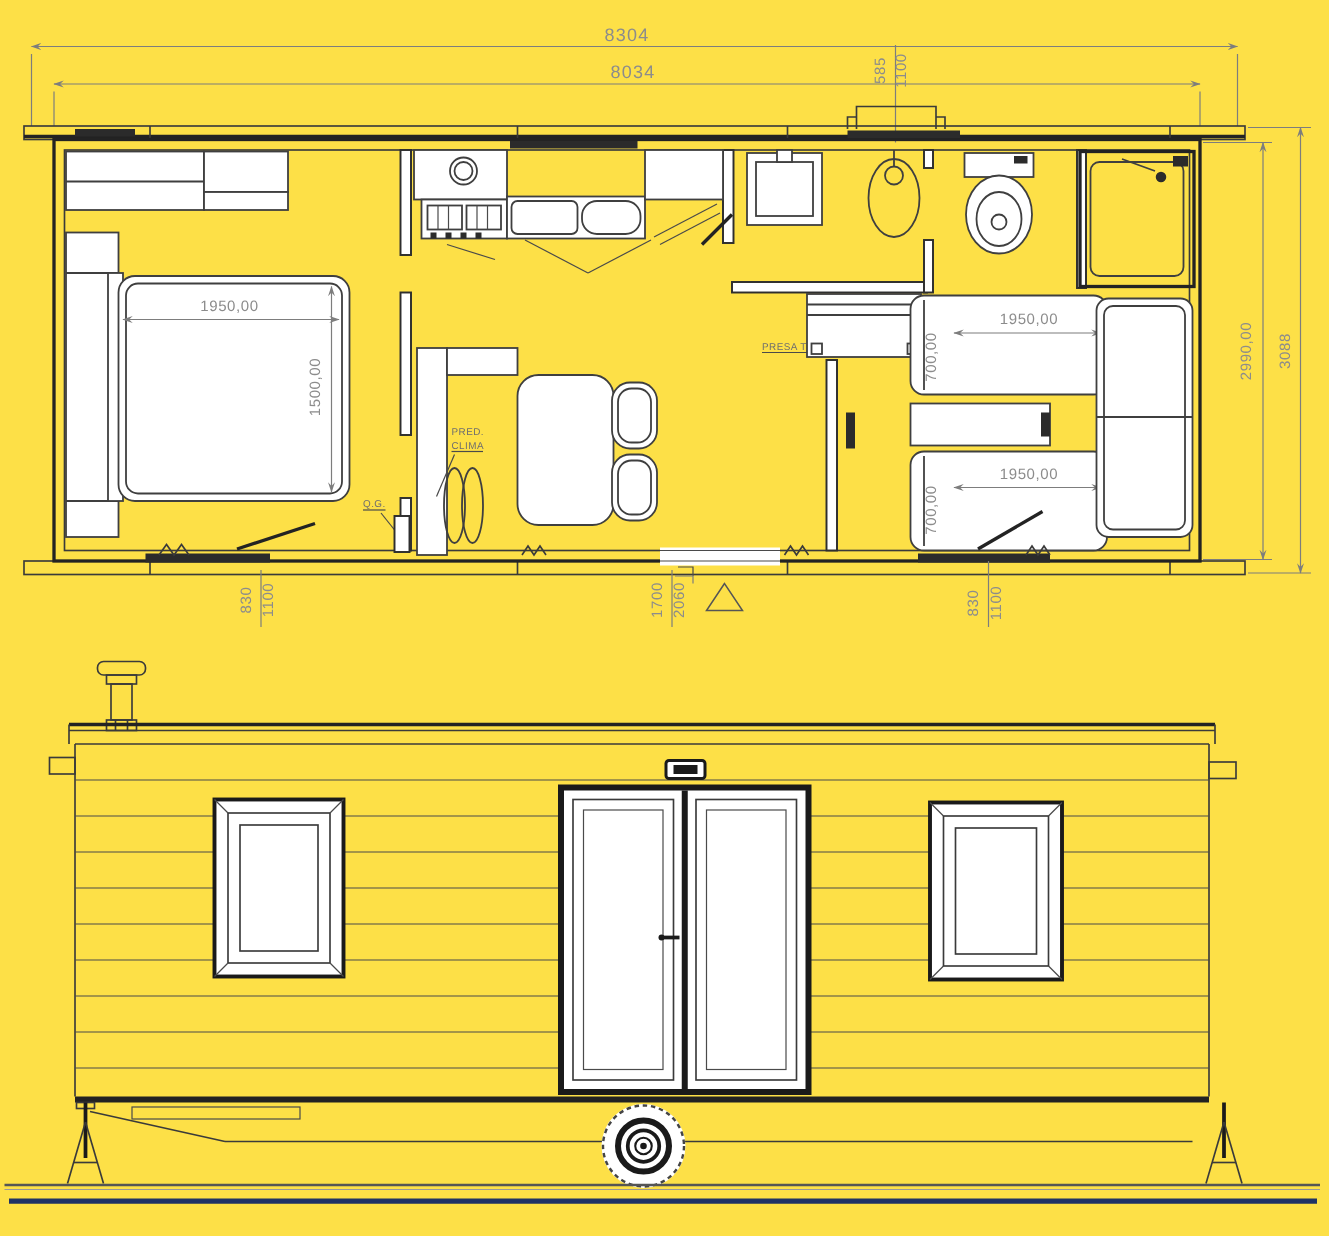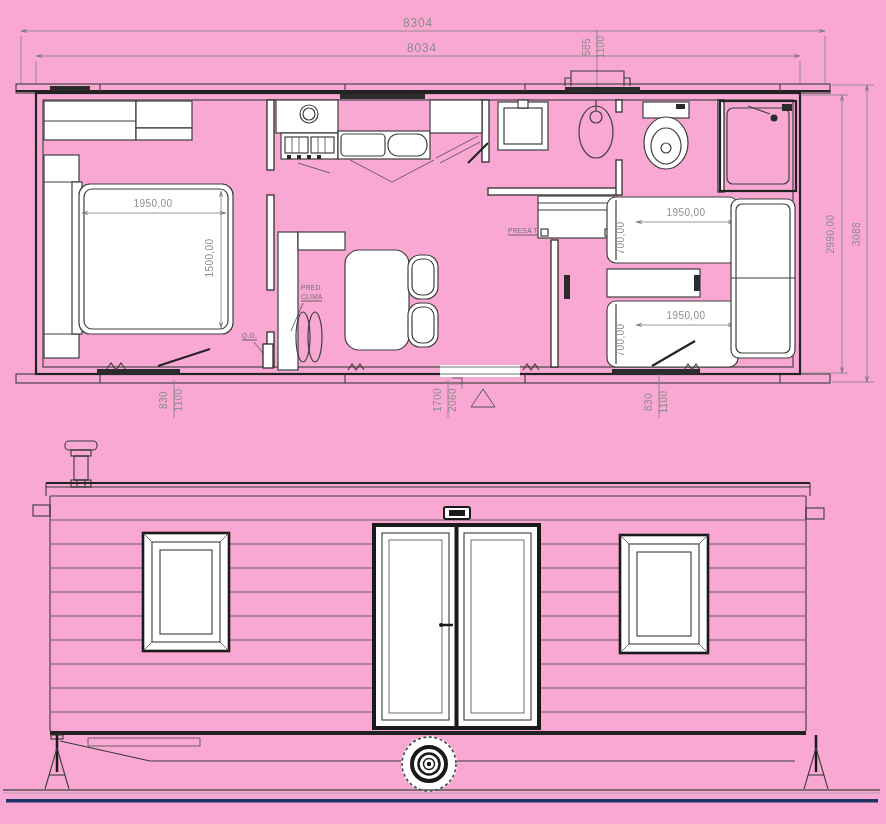--- a/index.html
+++ b/index.html
@@ -1,16 +1,16 @@
 <!DOCTYPE html>
 <html><head>
 <meta charset="utf-8">
 <style>
   html,body{margin:0;padding:0;background:#ffffff;}
-  .page{width:886px;height:824px;position:relative;background:#f9a8d4;}
+  .page{width:886px;height:824px;position:relative;background:#fde047;}
   svg{display:block;}
   svg text{font-family:"Liberation Sans", sans-serif;}
   .ln{stroke:#3a3a3a;fill:none;stroke-width:1.1;}
   .ln2{stroke:#232323;fill:none;stroke-width:2.2;}
   .lnT{stroke:#4a4a4a;fill:none;stroke-width:.8;}
   .fur{stroke:#3f3f3f;fill:#fff;stroke-width:1.2;}
   .furt{stroke:#3f3f3f;fill:none;stroke-width:1.2;}
   .dim{stroke:#7d7d7d;fill:none;stroke-width:.8;}
   .dtx{fill:#8c8c8c;font-size:10px;letter-spacing:.4px;}
   .dtx2{fill:#8c8c8c;font-size:12px;letter-spacing:.8px;}

